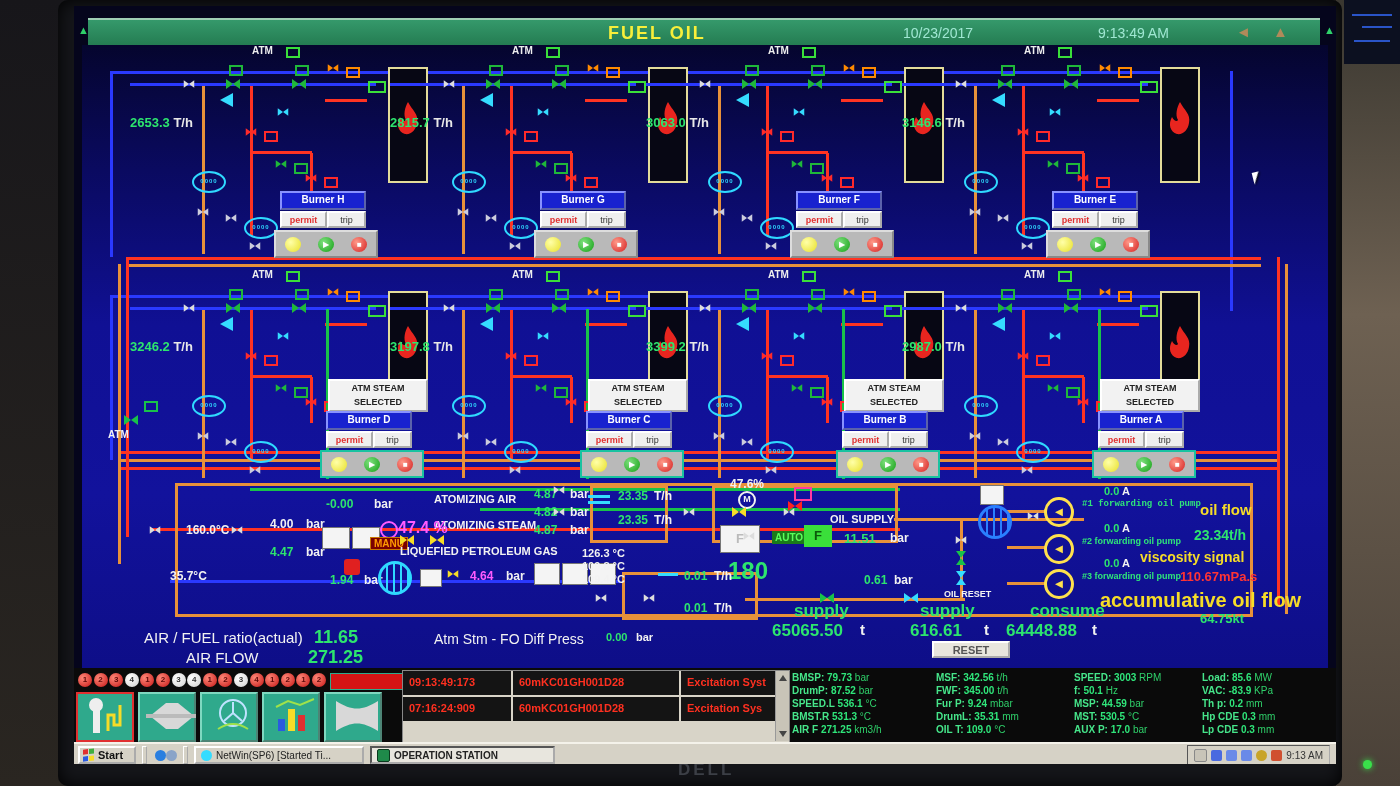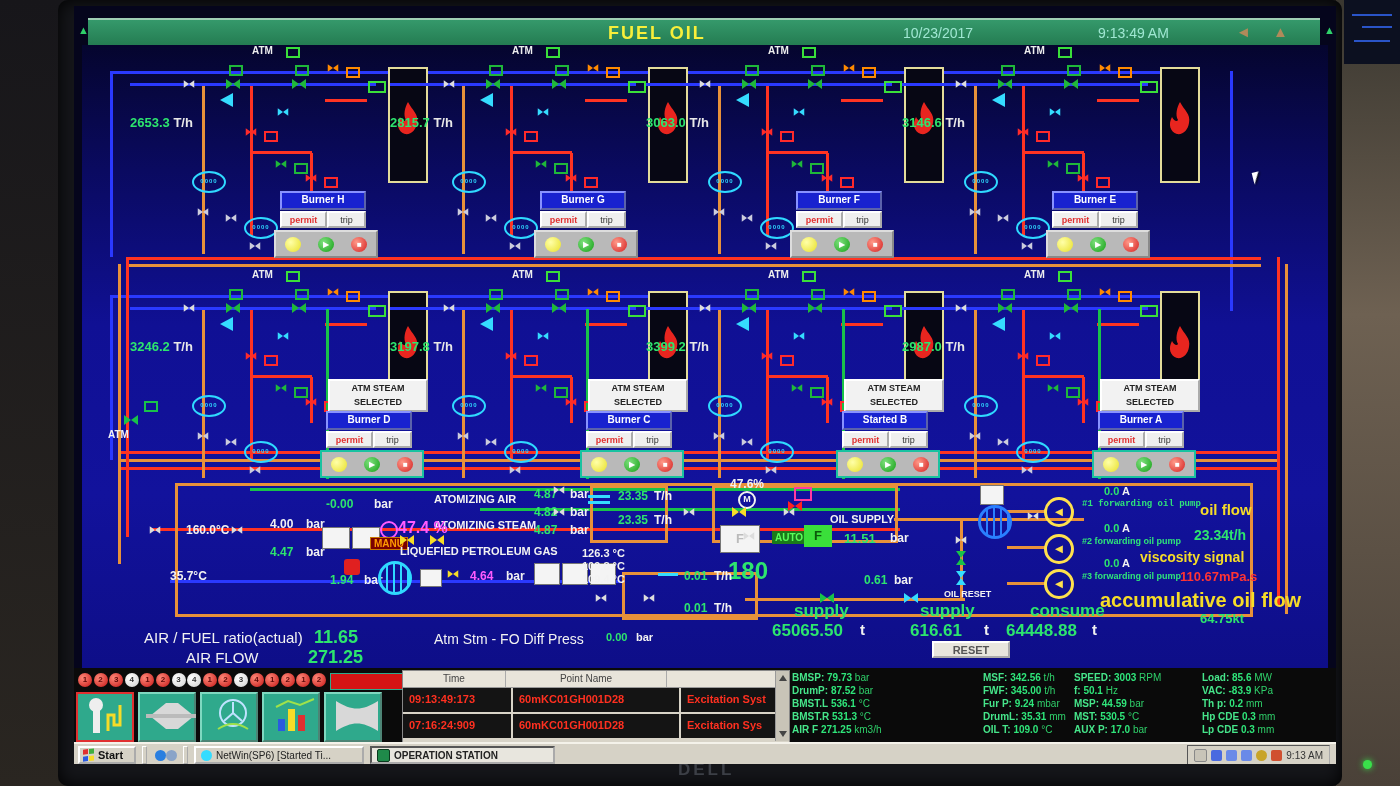--- a/index.html
+++ b/index.html
@@ -660,21 +660,21 @@
     <span class="meter" style="left:104px;top:162px;">0000</span>
     <span class="bt vv sm" style="left:108px;top:186px;color:#ccd;"></span>
     <div class="flow">
       <span class="fv">3399.2</span> <span class="fu">T/h</span>
     </div>
     <div class="steam-sel">
       <div>ATM STEAM</div>
             <div>SELECTED</div>
     </div>
     <div class="bpanel">
-      <div class="bp-title">Started B</div>
+      <div class="bp-title">Burner B</div>
       <div class="bp-row">
         <button class="bp-permit">permit</button>
         <button class="bp-trip">trip</button>
       </div>
       <div class="bp-lamps">
         <span class="lampY"></span>
         <span class="lampG">▶</span>
         <span class="lampR">■</span>
       </div>
     </div>
@@ -787,50 +787,45 @@
             <path d="M6 12 L18 6 L30 10 L44 4" stroke="#9fe24a" stroke-width="2" fill="none"></path>
           </svg>
       </button>
       <button class="tbtn" style="left:250px;">
         <svg width="50" height="42">
             <path d="M4 6 C20 16 30 16 46 6 L46 36 C30 26 20 26 4 36 Z" fill="#d8d8d8"></path>
           </svg>
       </button>
 
       <div class="atable">
-        <div class="ahdr">
-          <span class="c1">Time</span>
-          <span class="c2">Point Name</span>
-          <span class="c3"></span>
-        </div>
         <div class="arow">
           <span class="c1">09:13:49:173</span>
           <span class="c2">60mKC01GH001D28</span>
           <span class="c3">Excitation Syst</span>
         </div>
         <div class="arow">
           <span class="c1">07:16:24:909</span>
           <span class="c2">60mKC01GH001D28</span>
           <span class="c3">Excitation Sys</span>
         </div>
         <div class="ascroll">
             <i class="up"></i>
             <i class="dn"></i>
           </div>
       </div>
 
       <div id="statcols">
           <div class="stat-col" style="left: 718px;">
             <div class="stat-row"><span class="stat-l">BMSP:</span> <span class="stat-v">79.73</span> <span class="stat-u">bar</span> </div>
             <div class="stat-row"><span class="stat-l">DrumP:</span> <span class="stat-v">87.52</span> <span class="stat-u">bar</span> </div>
-            <div class="stat-row"><span class="stat-l">BMST.L</span> <span class="stat-v">536.1</span> <span class="stat-u">°C</span> </div>
+            <div class="stat-row"><span class="stat-l">SPEED.L</span> <span class="stat-v">536.1</span> <span class="stat-u">°C</span> </div>
             <div class="stat-row"><span class="stat-l">BMST.R</span> <span class="stat-v">531.3</span> <span class="stat-u">°C</span> </div>
             <div class="stat-row"><span class="stat-l">AIR F</span> <span class="stat-v">271.25</span> <span class="stat-u">km3/h</span> </div>
           </div>
-          <div class="stat-col" style="left: 862px; margin-left: 47px;">
+          <div class="stat-col" style="left: 862px;">
             <div class="stat-row"><span class="stat-l">MSF:</span> <span class="stat-v">342.56</span> <span class="stat-u">t/h</span> </div>
             <div class="stat-row"><span class="stat-l">FWF:</span> <span class="stat-v">345.00</span> <span class="stat-u">t/h</span> </div>
             <div class="stat-row"><span class="stat-l">Fur P:</span> <span class="stat-v">9.24</span> <span class="stat-u">mbar</span> </div>
             <div class="stat-row"><span class="stat-l">DrumL:</span> <span class="stat-v">35.31</span> <span class="stat-u">mm</span> </div>
             <div class="stat-row"><span class="stat-l">OIL T:</span> <span class="stat-v">109.0</span> <span class="stat-u">°C</span> </div>
           </div>
           <div class="stat-col" style="left: 1000px;">
             <div class="stat-row"><span class="stat-l">SPEED:</span> <span class="stat-v">3003</span> <span class="stat-u">RPM</span> </div>
             <div class="stat-row"><span class="stat-l">f:</span> <span class="stat-v">50.1</span> <span class="stat-u">Hz</span> </div>
             <div class="stat-row"><span class="stat-l">MSP:</span> <span class="stat-v">44.59</span> <span class="stat-u">bar</span> </div>

